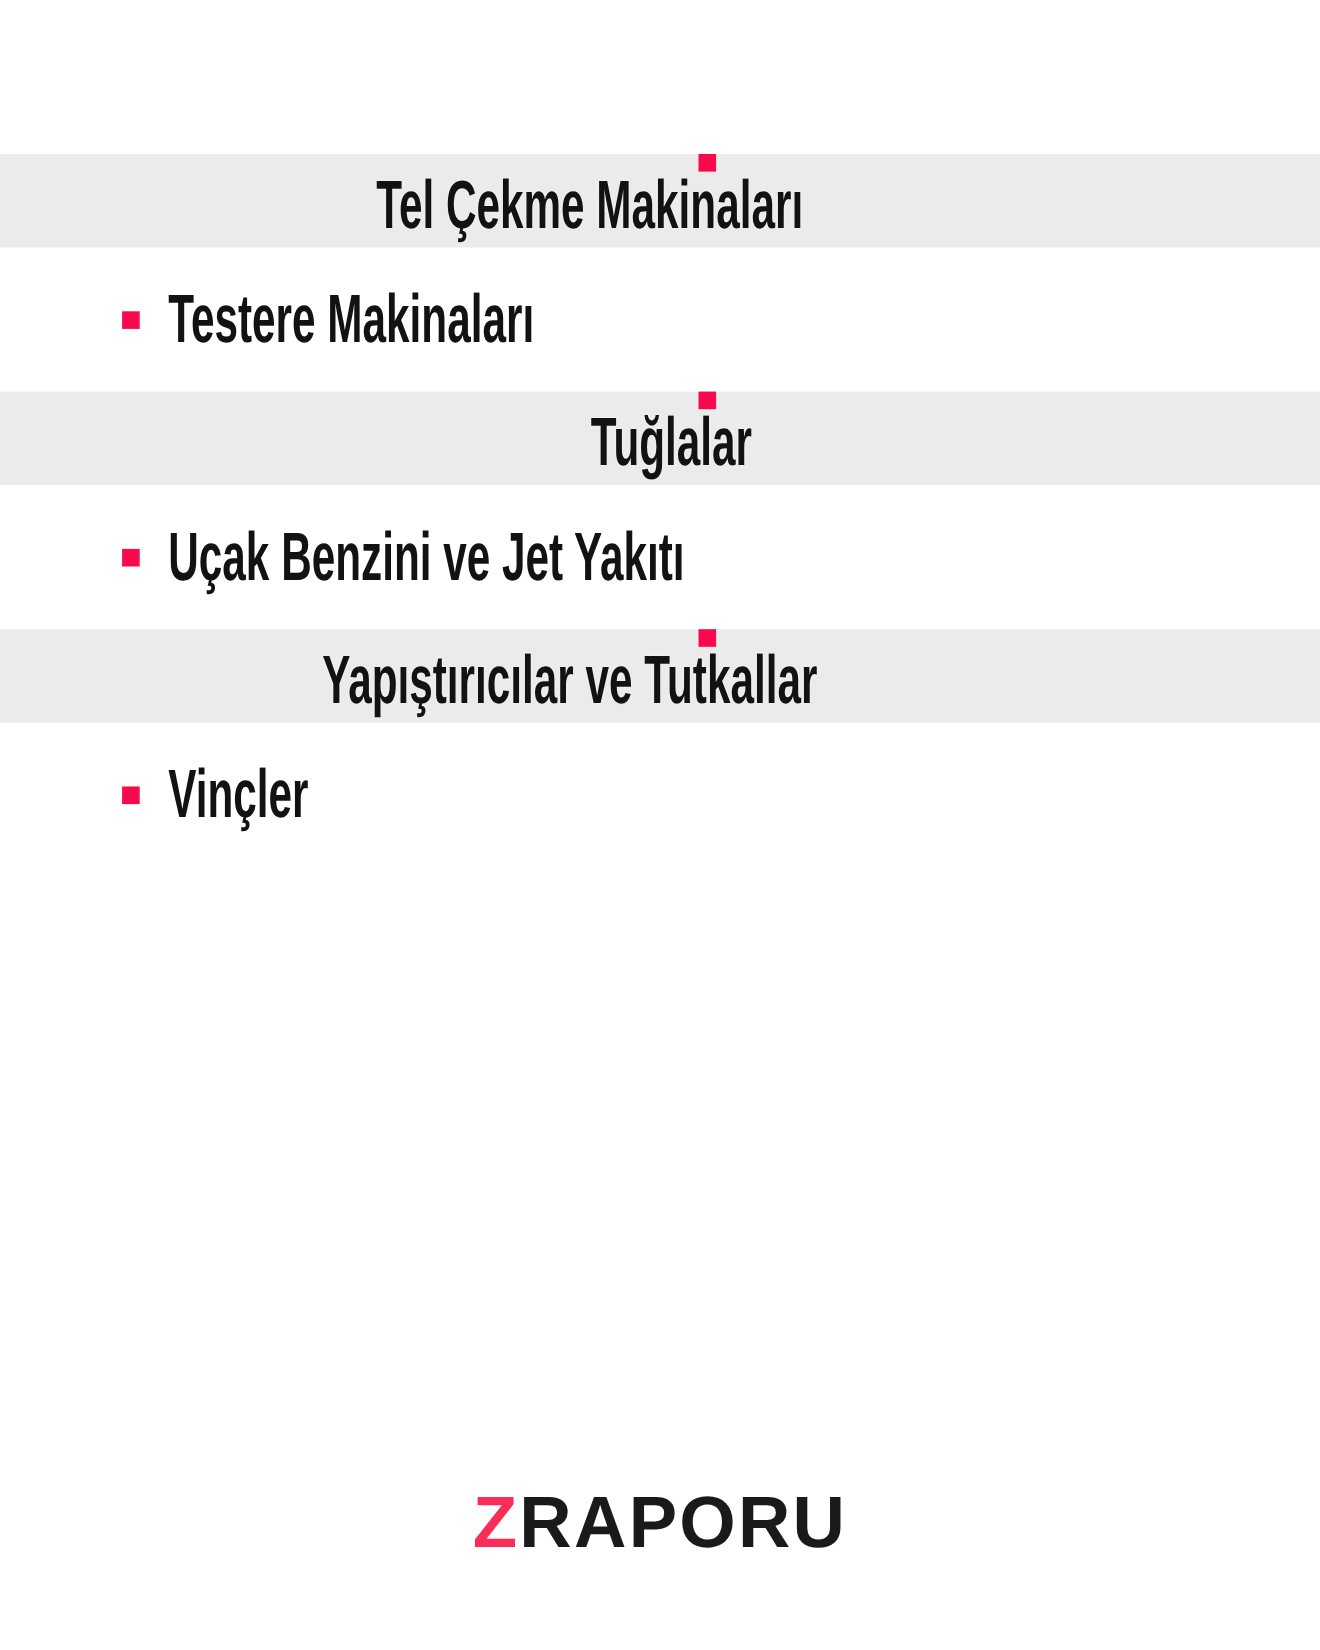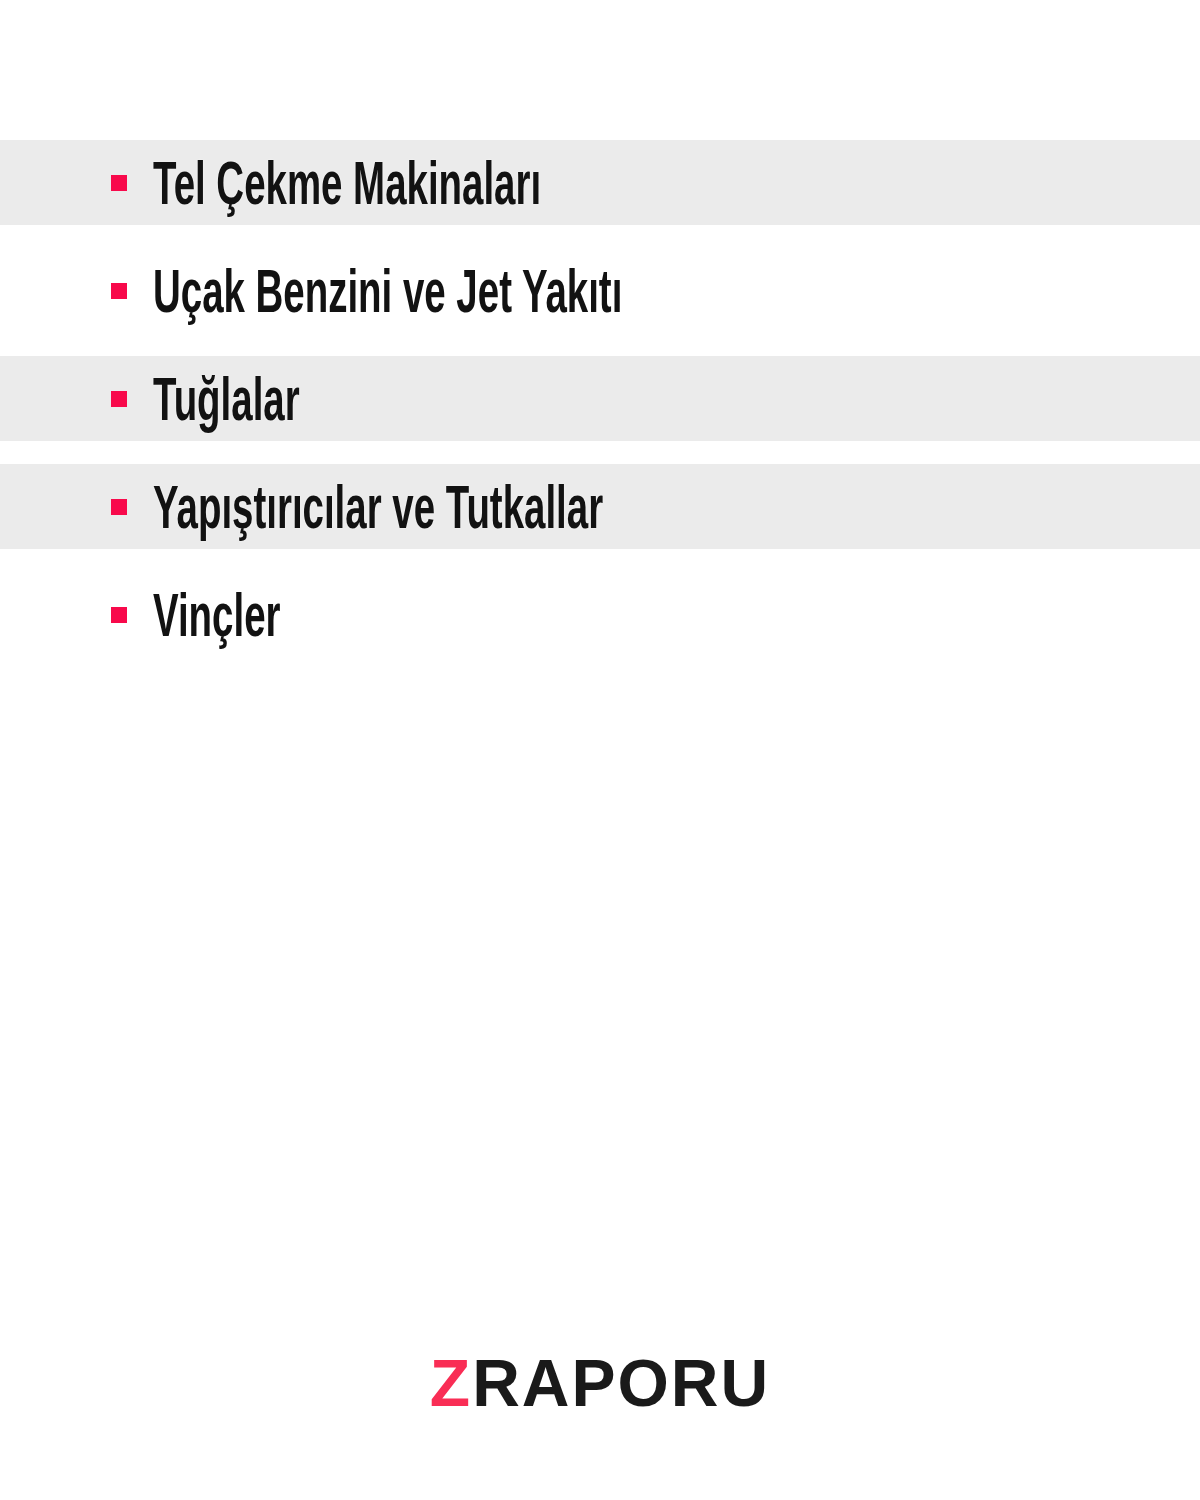--- a/index.html
+++ b/index.html
@@ -29,20 +29,21 @@
     height: 85px;
     margin-bottom: 23px;
     display: flex;
     align-items: center;
     padding-left: 111px;
     box-sizing: border-box;
     width: 100%;
   }
   .row.striped {
     background: var(--stripe, #EBEBEB);
+    flex-direction: column;
   }
   .bullet {
     width: 16px;
     height: 16px;
     background: var(--bullet, #F8094B);
     margin-right: 26px;
     flex: none;
   }
   .label {
     font-size: 62px;
@@ -79,29 +80,33 @@
 
 <div class="page">
 
   <div class="list">
 
     <div class="row striped">
       <span class="bullet"></span>
       <span class="label">Tel Çekme Makinaları</span>
     </div>
 
-
     <div class="row">
       <span class="bullet"></span>
-      <span class="label">Uçak Benzini ve Jet Yakıtı</span>
+      <span class="label">Testere Makinaları</span>
     </div>
 
     <div class="row striped">
       <span class="bullet"></span>
       <span class="label">Tuğlalar</span>
+    </div>
+
+    <div class="row">
+      <span class="bullet"></span>
+      <span class="label">Uçak Benzini ve Jet Yakıtı</span>
     </div>
 
 
     <div class="row striped">
       <span class="bullet"></span>
       <span class="label">Yapıştırıcılar ve Tutkallar</span>
     </div>
 
     <div class="row">
       <span class="bullet"></span>

